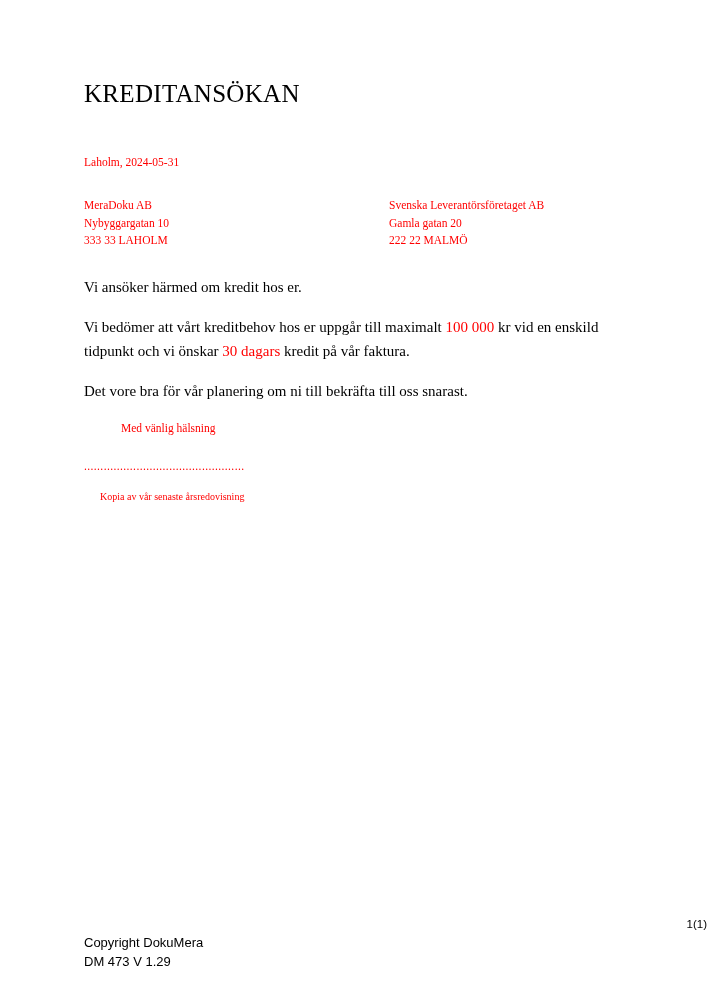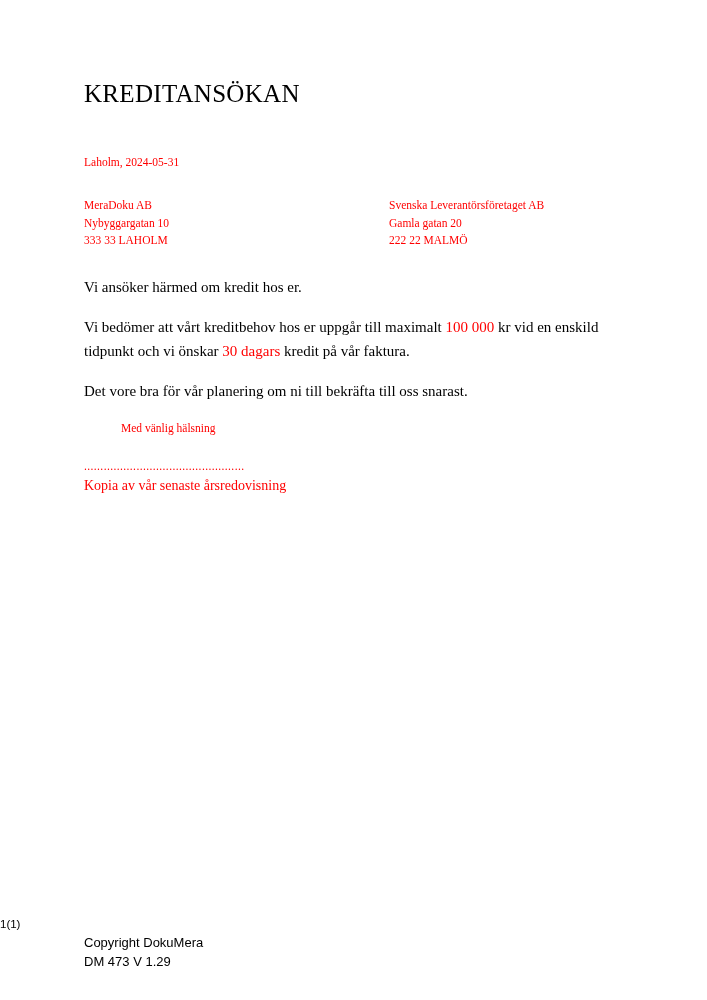--- a/index.html
+++ b/index.html
@@ -104,31 +104,31 @@
 
   .attachment-heading {
     font-size: 14px;
     font-weight: 400;
     color: #000000;
     margin: 0 0 9px 0;
     line-height: 1.3;
   }
 
   .attachment-item {
-    font-size: 14px;
+    font-size: 10px;
     line-height: 1.55;
-    margin: 0;
+    margin: 16px;
   }
 
   .page-number {
     position: absolute;
     left: 0;
     top: 918px;
     width: 707px;
-    text-align: left;
+    text-align: right;
     font-size: 11.5px;
     color: #000000;
   }
 
   .footer {
     position: absolute;
     left: 84px;
     top: 934px;
     font-size: 13px;
     line-height: 1.45;

